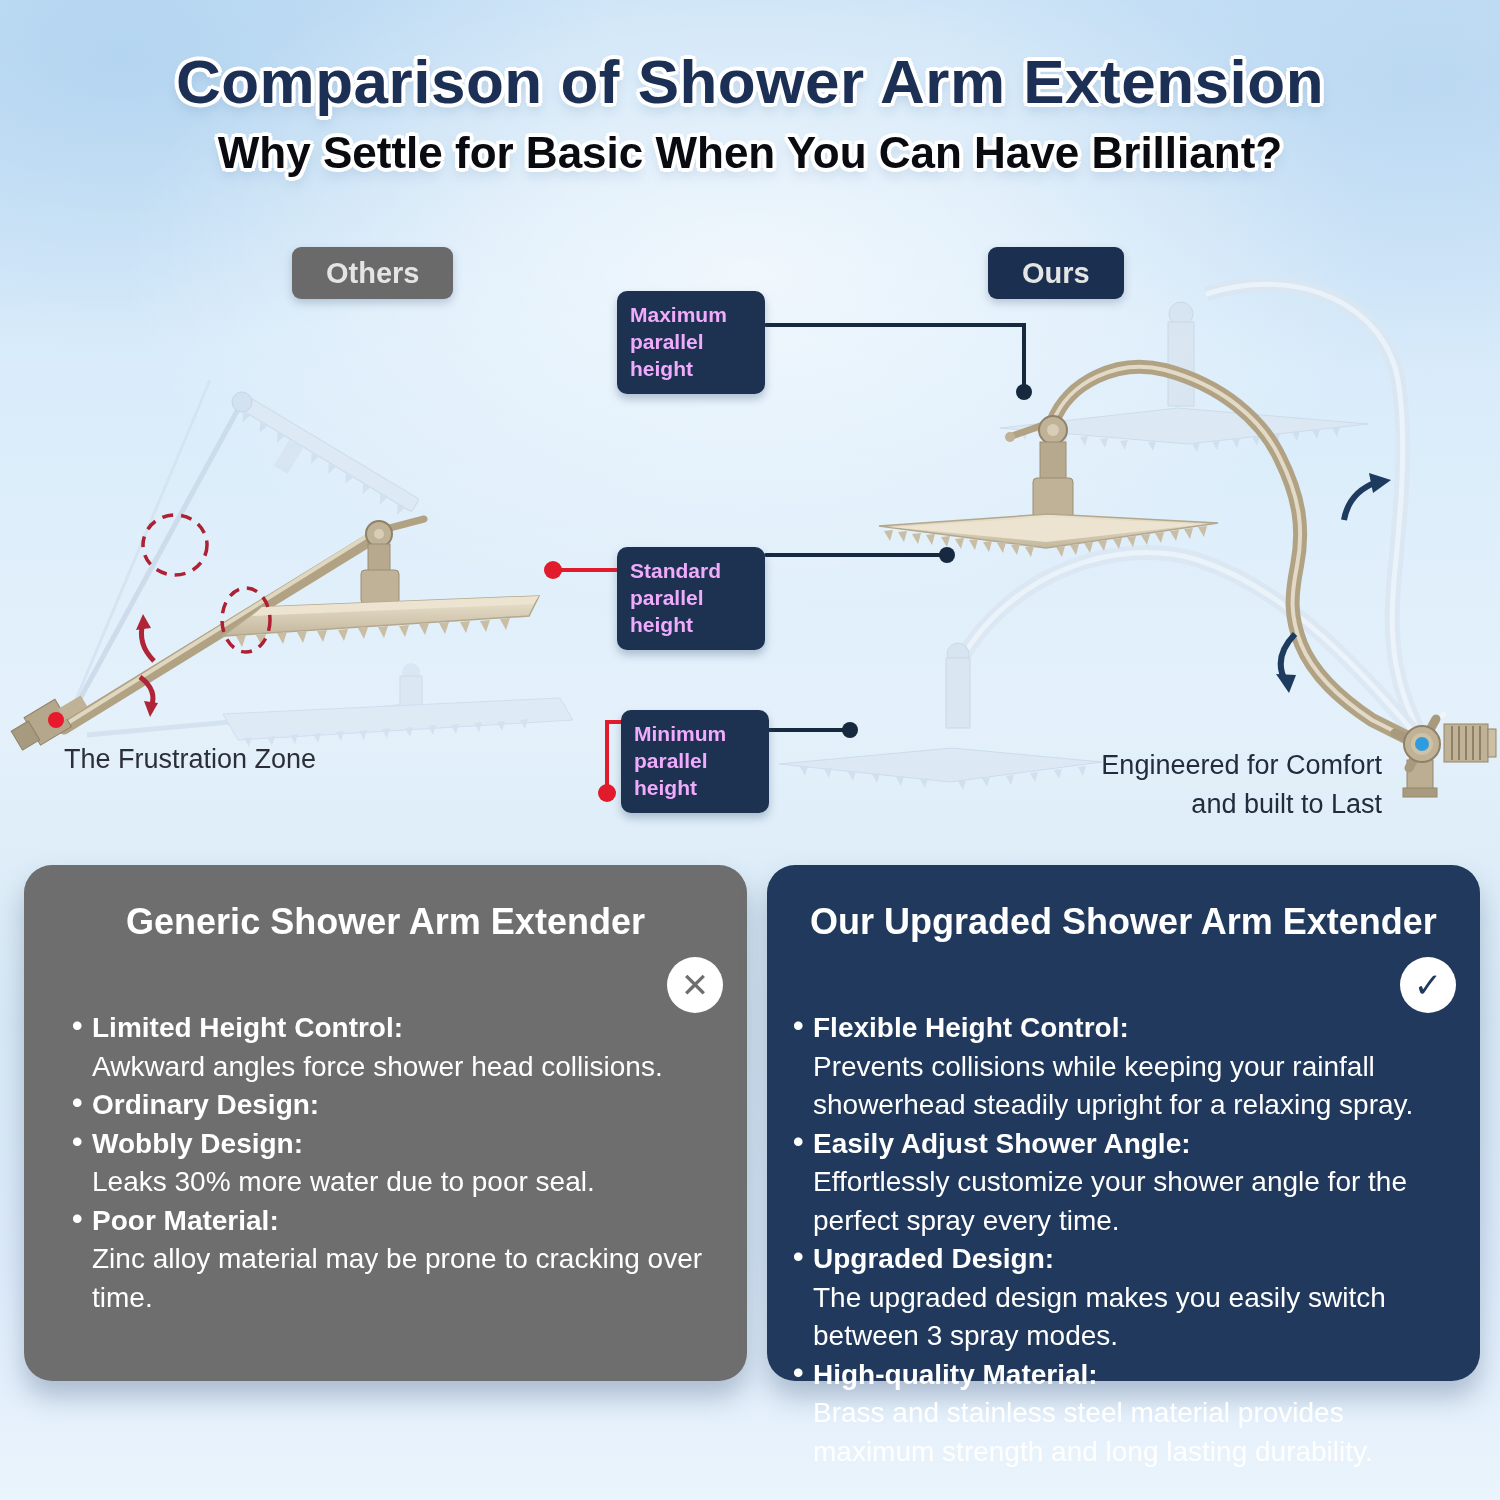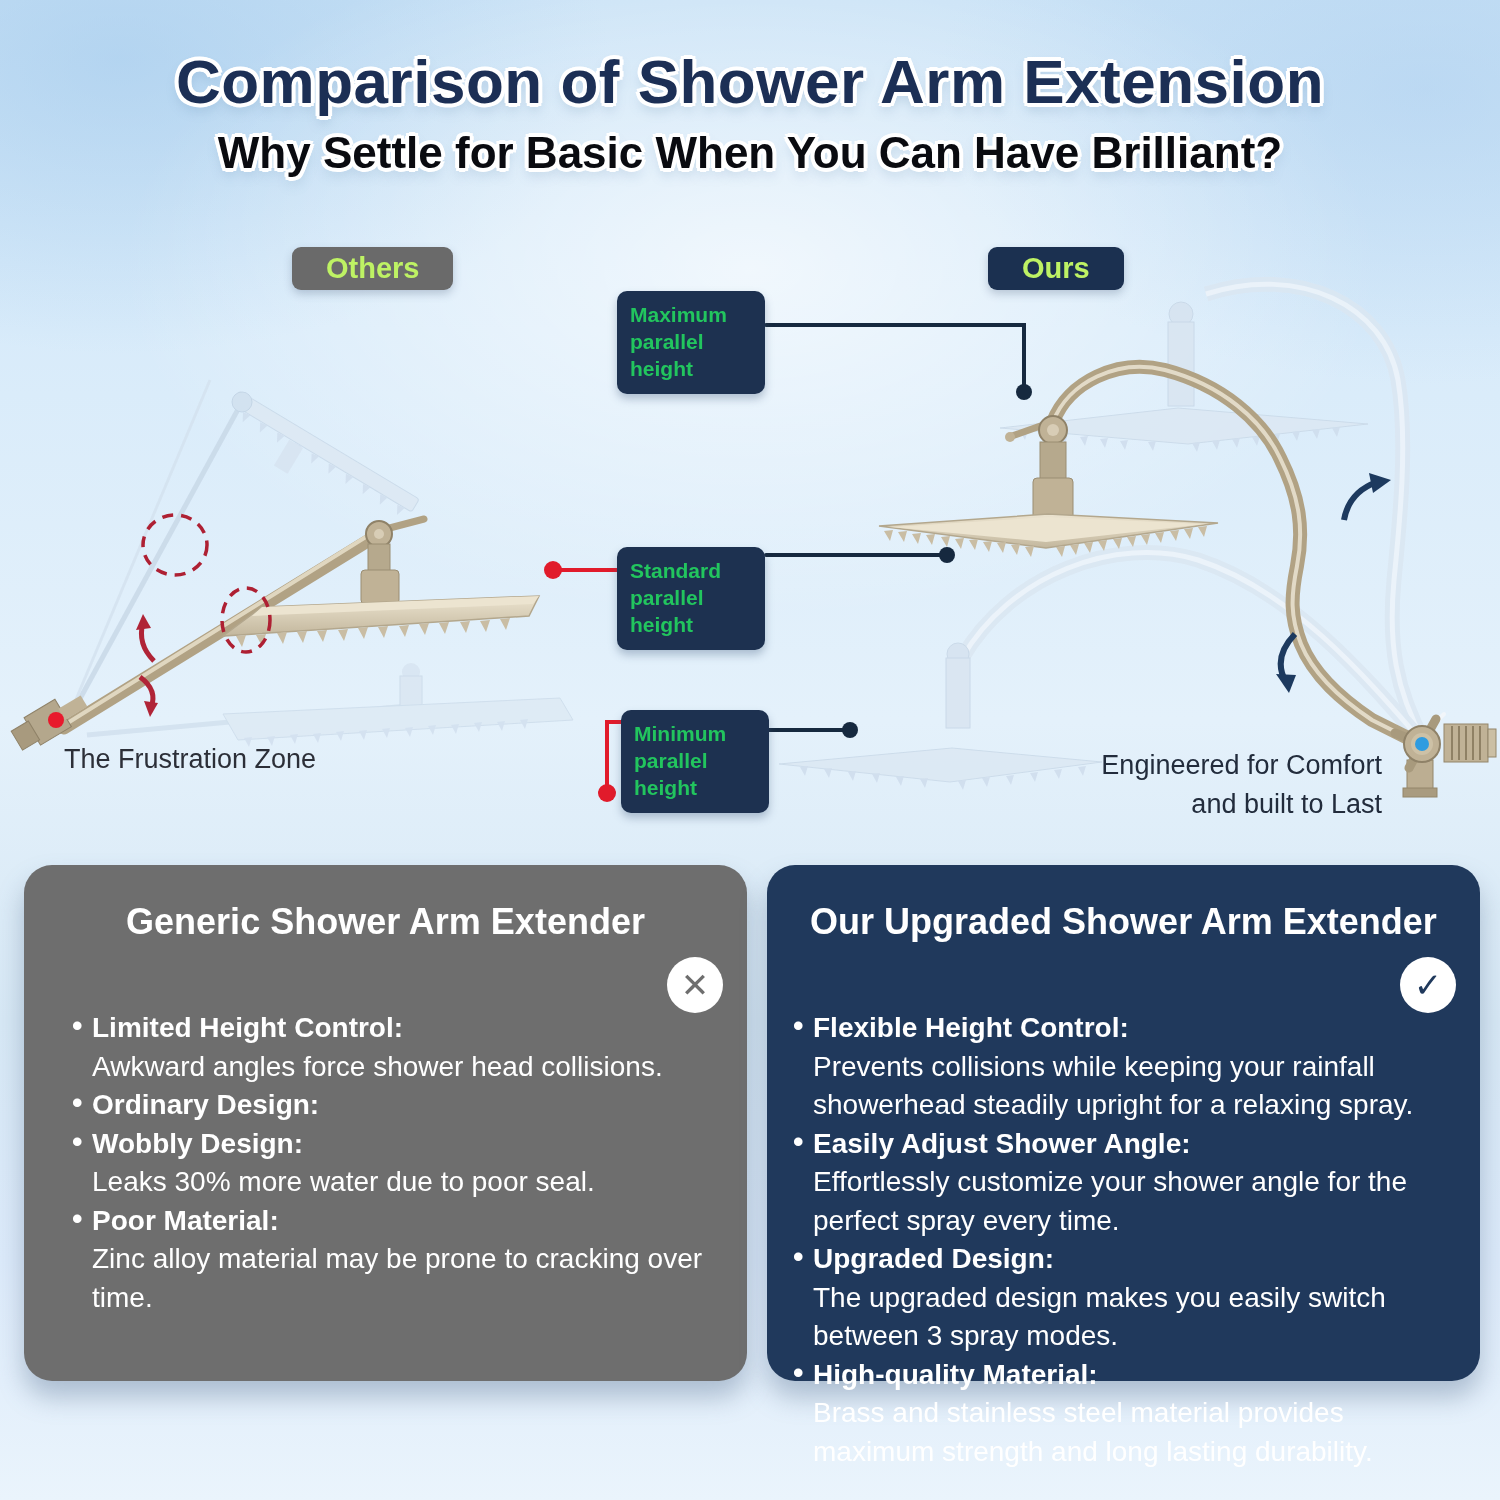--- a/index.html
+++ b/index.html
@@ -8,25 +8,25 @@
     background:
       radial-gradient(900px 500px at 50% 18%, rgba(255,255,255,.65), rgba(255,255,255,0) 70%),
       radial-gradient(700px 420px at 8% 4%, rgba(160,200,235,.55), rgba(160,200,235,0) 70%),
       radial-gradient(700px 420px at 95% 6%, rgba(170,205,238,.5), rgba(170,205,238,0) 70%),
       linear-gradient(180deg,#c9e2f6 0%,#d8ebfa 22%,#e4f1fb 48%,#d7e8f5 68%,#dceafa 84%,#eaf4fc 100%);
   }
   .outlined{position:absolute;left:0;width:100%;text-align:center;
     text-shadow:-3px -3px 0 #fff,3px -3px 0 #fff,-3px 3px 0 #fff,3px 3px 0 #fff,0 -4px 0 #fff,0 4px 0 #fff,-4px 0 0 #fff,4px 0 0 #fff,0 7px 12px rgba(110,145,180,.35);}
   .title{top:46px;font-size:62px;font-weight:800;color:#1c2f55;letter-spacing:.5px;}
   .subtitle{top:128px;font-size:44px;font-weight:800;color:#0a0b10;}
-  .badge{position:absolute;height:43px;border-radius:9px;color:#bef264;font-size:29px;font-weight:600;
+  .badge{position:absolute;height:52px;border-radius:9px;color:#e5e5e5;font-size:29px;font-weight:600;
     display:flex;align-items:center;justify-content:center;padding:0 34px;box-shadow:0 4px 8px rgba(80,100,130,.3);}
   .badge-others{left:292px;top:247px;background:#6a6a6a;}
   .badge-ours{left:988px;top:247px;background:#1b3050;}
-  .callout{position:absolute;width:122px;background:#1d3150;color:#22c55e;border-radius:10px;
+  .callout{position:absolute;width:122px;background:#1d3150;color:#f0abfc;border-radius:10px;
     padding:11px 13px;font-size:21px;font-weight:600;line-height:1.28;white-space:pre-line;
     box-shadow:0 5px 9px rgba(70,95,130,.35);}
   .callout-max{left:617px;top:291px;}
   .callout-std{left:617px;top:547px;}
   .callout-min{left:621px;top:710px;}
   .caption{position:absolute;font-size:27px;color:#2c2f38;}
   .caption-others{left:40px;top:744px;margin-left:24px;}
   .caption-ours{right:118px;top:746px;text-align:right;white-space:pre-line;line-height:1.45;color:#222c3c;}
   #diagram-svg{position:absolute;left:0;top:230px;}
   .card{position:absolute;top:865px;height:516px;border-radius:28px;color:#fff;

